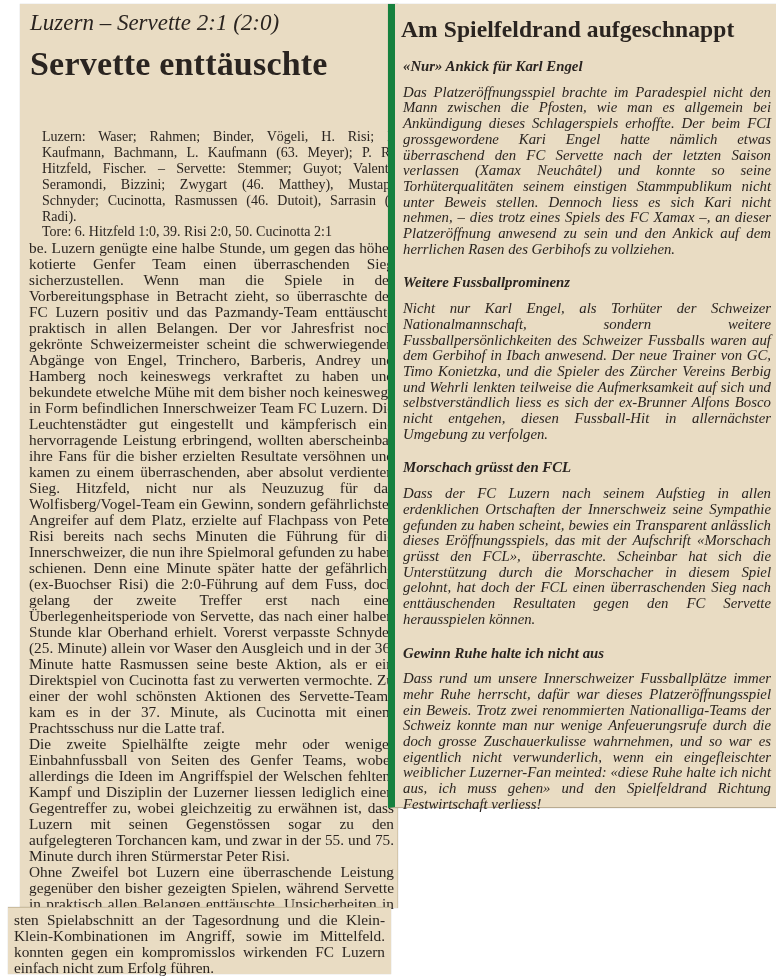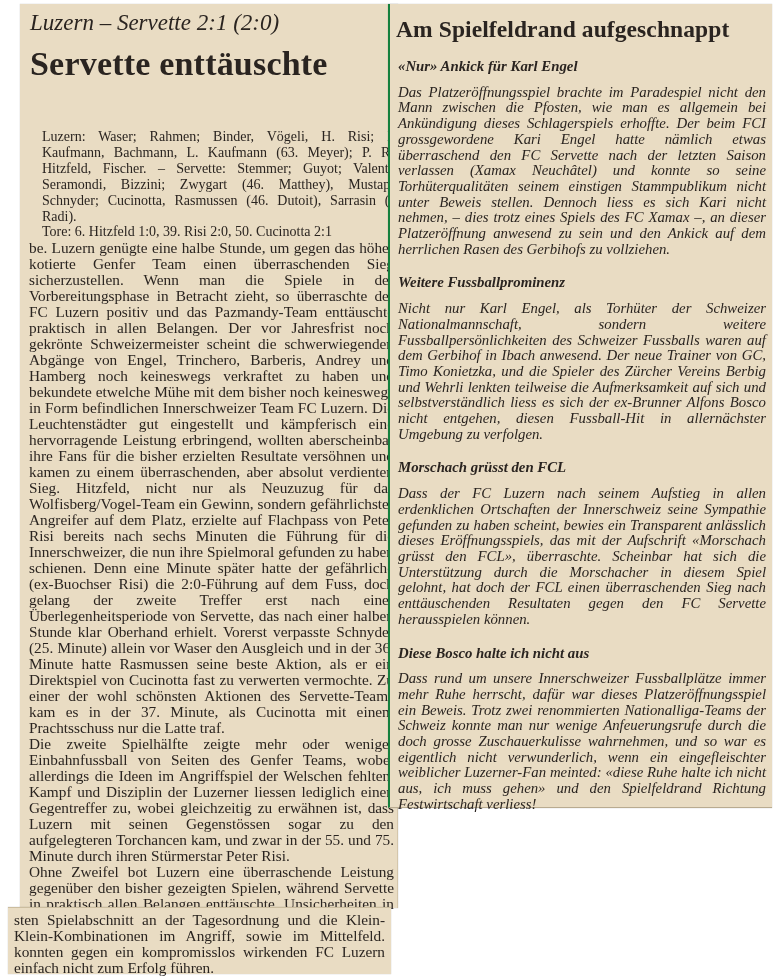--- a/index.html
+++ b/index.html
@@ -1,21 +1,21 @@
 <!DOCTYPE html>
 <html><head>
 <meta charset="utf-8">
 <style>
   html, body { margin:0; padding:0; }
   body { width:776px; height:980px; background:#ffffff; position:relative; overflow:hidden;
          font-family:"Liberation Serif","DejaVu Serif",serif; color:#2a2420; }
   .clip { position:absolute; background:#e9dcc3; box-shadow:0 0 1px rgba(0,0,0,0.25); }
   .left-top { left:20px; top:4px; width:377px; height:904px; border-right:1px solid #d4c6ab; }
   .left-bottom { left:8px; top:907px; width:383px; height:66px; border-top:1px solid #cbbd9f; }
-  .right { left:388px; top:4px; width:382px; height:803px; border-left:2px solid #15803d; border-bottom:1px solid #b9ab90; }
+  .right { left:388px; top:4px; width:382px; height:803px; border-left:7px solid #15803d; border-bottom:1px solid #b9ab90; }
   .kicker { position:absolute; left:10px; top:6px; font-style:italic; font-size:23px; }
   .headline { position:absolute; left:10px; top:42px; font-weight:bold; font-size:34px; line-height:36px; letter-spacing:0.2px; }
   .lineup { position:absolute; left:9px; top:125px; width:365px; font-size:14px; line-height:15.9px; text-align:justify;margin-left:13px; }
   .lineup p { margin:0; }
   .body { position:absolute; left:9px; top:236px; width:365px; font-size:15.3px; line-height:16px; text-align:justify; }
   .body p { margin:0; }
   .body2 { position:absolute; left:6px; top:4px; width:371px; font-size:15.3px; line-height:16px; text-align:justify; }
   .body2 p { margin:0; }
   .r-head { position:absolute; left:6px; top:12px; font-weight:bold; font-size:23.5px; letter-spacing:0.1px; }
   .r-content { position:absolute; left:8px; top:55px; width:368px; font-style:italic; font-size:14.8px; line-height:15.7px; text-align:justify; }
@@ -50,16 +50,16 @@
 
 <div class="clip right">
   <div class="r-head">Am Spielfeldrand aufgeschnappt</div>
   <div class="r-content">
     <h3>«Nur» Ankick für Karl Engel</h3>
     <p>Das Platzeröffnungsspiel brachte im Paradespiel nicht den Mann zwischen die Pfosten, wie man es allgemein bei Ankündigung dieses Schlagerspiels erhoffte. Der beim FCI grossgewordene Kari Engel hatte nämlich etwas überraschend den FC Servette nach der letzten Saison verlassen (Xamax Neuchâtel) und konnte so seine Torhüterqualitäten seinem einstigen Stammpublikum nicht unter Beweis stellen. Dennoch liess es sich Kari nicht nehmen, – dies trotz eines Spiels des FC Xamax –, an dieser Platzeröffnung anwesend zu sein und den Ankick auf dem herrlichen Rasen des Gerbihofs zu vollziehen.</p>
     <h3>Weitere Fussballprominenz</h3>
     <p>Nicht nur Karl Engel, als Torhüter der Schweizer Nationalmannschaft, sondern weitere Fussballpersönlichkeiten des Schweizer Fussballs waren auf dem Gerbihof in Ibach anwesend. Der neue Trainer von GC, Timo Konietzka, und die Spieler des Zürcher Vereins Berbig und Wehrli lenkten teilweise die Aufmerksamkeit auf sich und selbstverständlich liess es sich der ex-Brunner Alfons Bosco nicht entgehen, diesen Fussball-Hit in allernächster Umgebung zu verfolgen.</p>
     <h3>Morschach grüsst den FCL</h3>
     <p>Dass der FC Luzern nach seinem Aufstieg in allen erdenklichen Ortschaften der Innerschweiz seine Sympathie gefunden zu haben scheint, bewies ein Transparent anlässlich dieses Eröffnungsspiels, das mit der Aufschrift «Morschach grüsst den FCL», überraschte. Scheinbar hat sich die Unterstützung durch die Morschacher in diesem Spiel gelohnt, hat doch der FCL einen überraschenden Sieg nach enttäuschenden Resultaten gegen den FC Servette herausspielen können.</p>
-    <h3>Diese Bosco halte ich nicht aus</h3>
+    <h3>Gewinn Ruhe halte ich nicht aus</h3>
     <p>Dass rund um unsere Innerschweizer Fussballplätze immer mehr Ruhe herrscht, dafür war dieses Platzeröffnungsspiel ein Beweis. Trotz zwei renommierten Nationalliga-Teams der Schweiz konnte man nur wenige Anfeuerungsrufe durch die doch grosse Zuschauerkulisse wahrnehmen, und so war es eigentlich nicht verwunderlich, wenn ein eingefleischter weiblicher Luzerner-Fan meinted: «diese Ruhe halte ich nicht aus, ich muss gehen» und den Spielfeldrand Richtung Festwirtschaft verliess!</p>
   </div>
 </div>
 
 </body></html>

